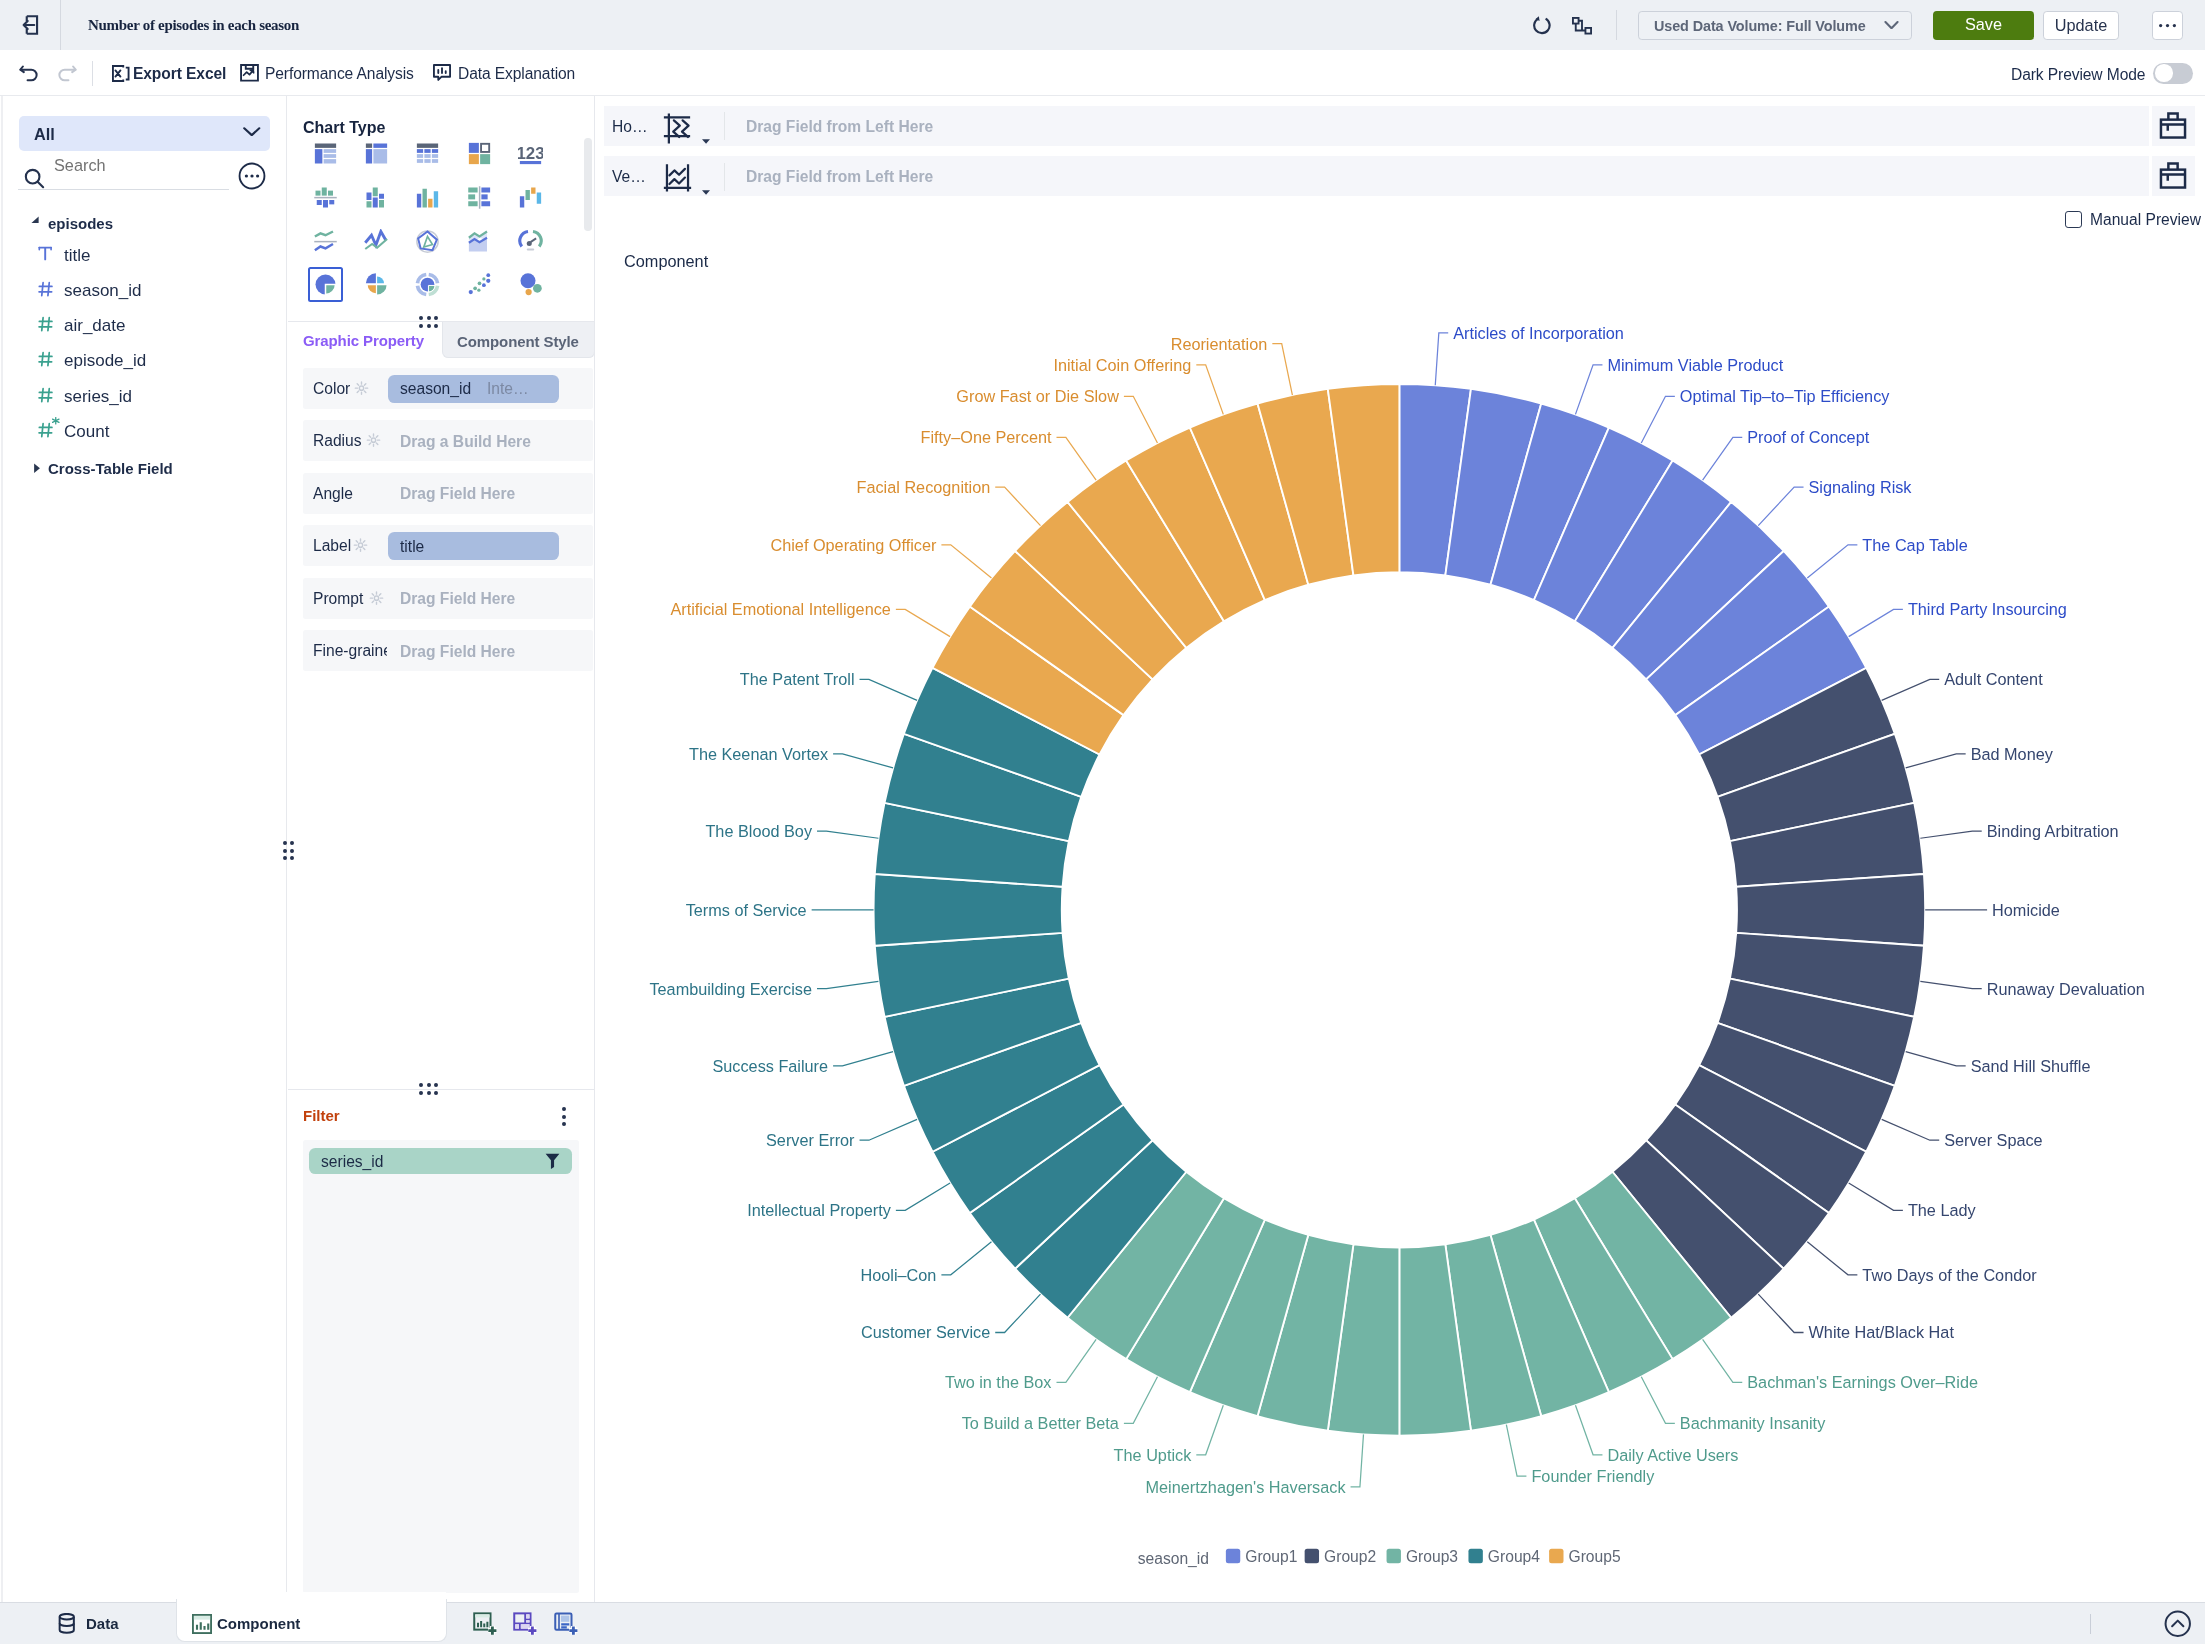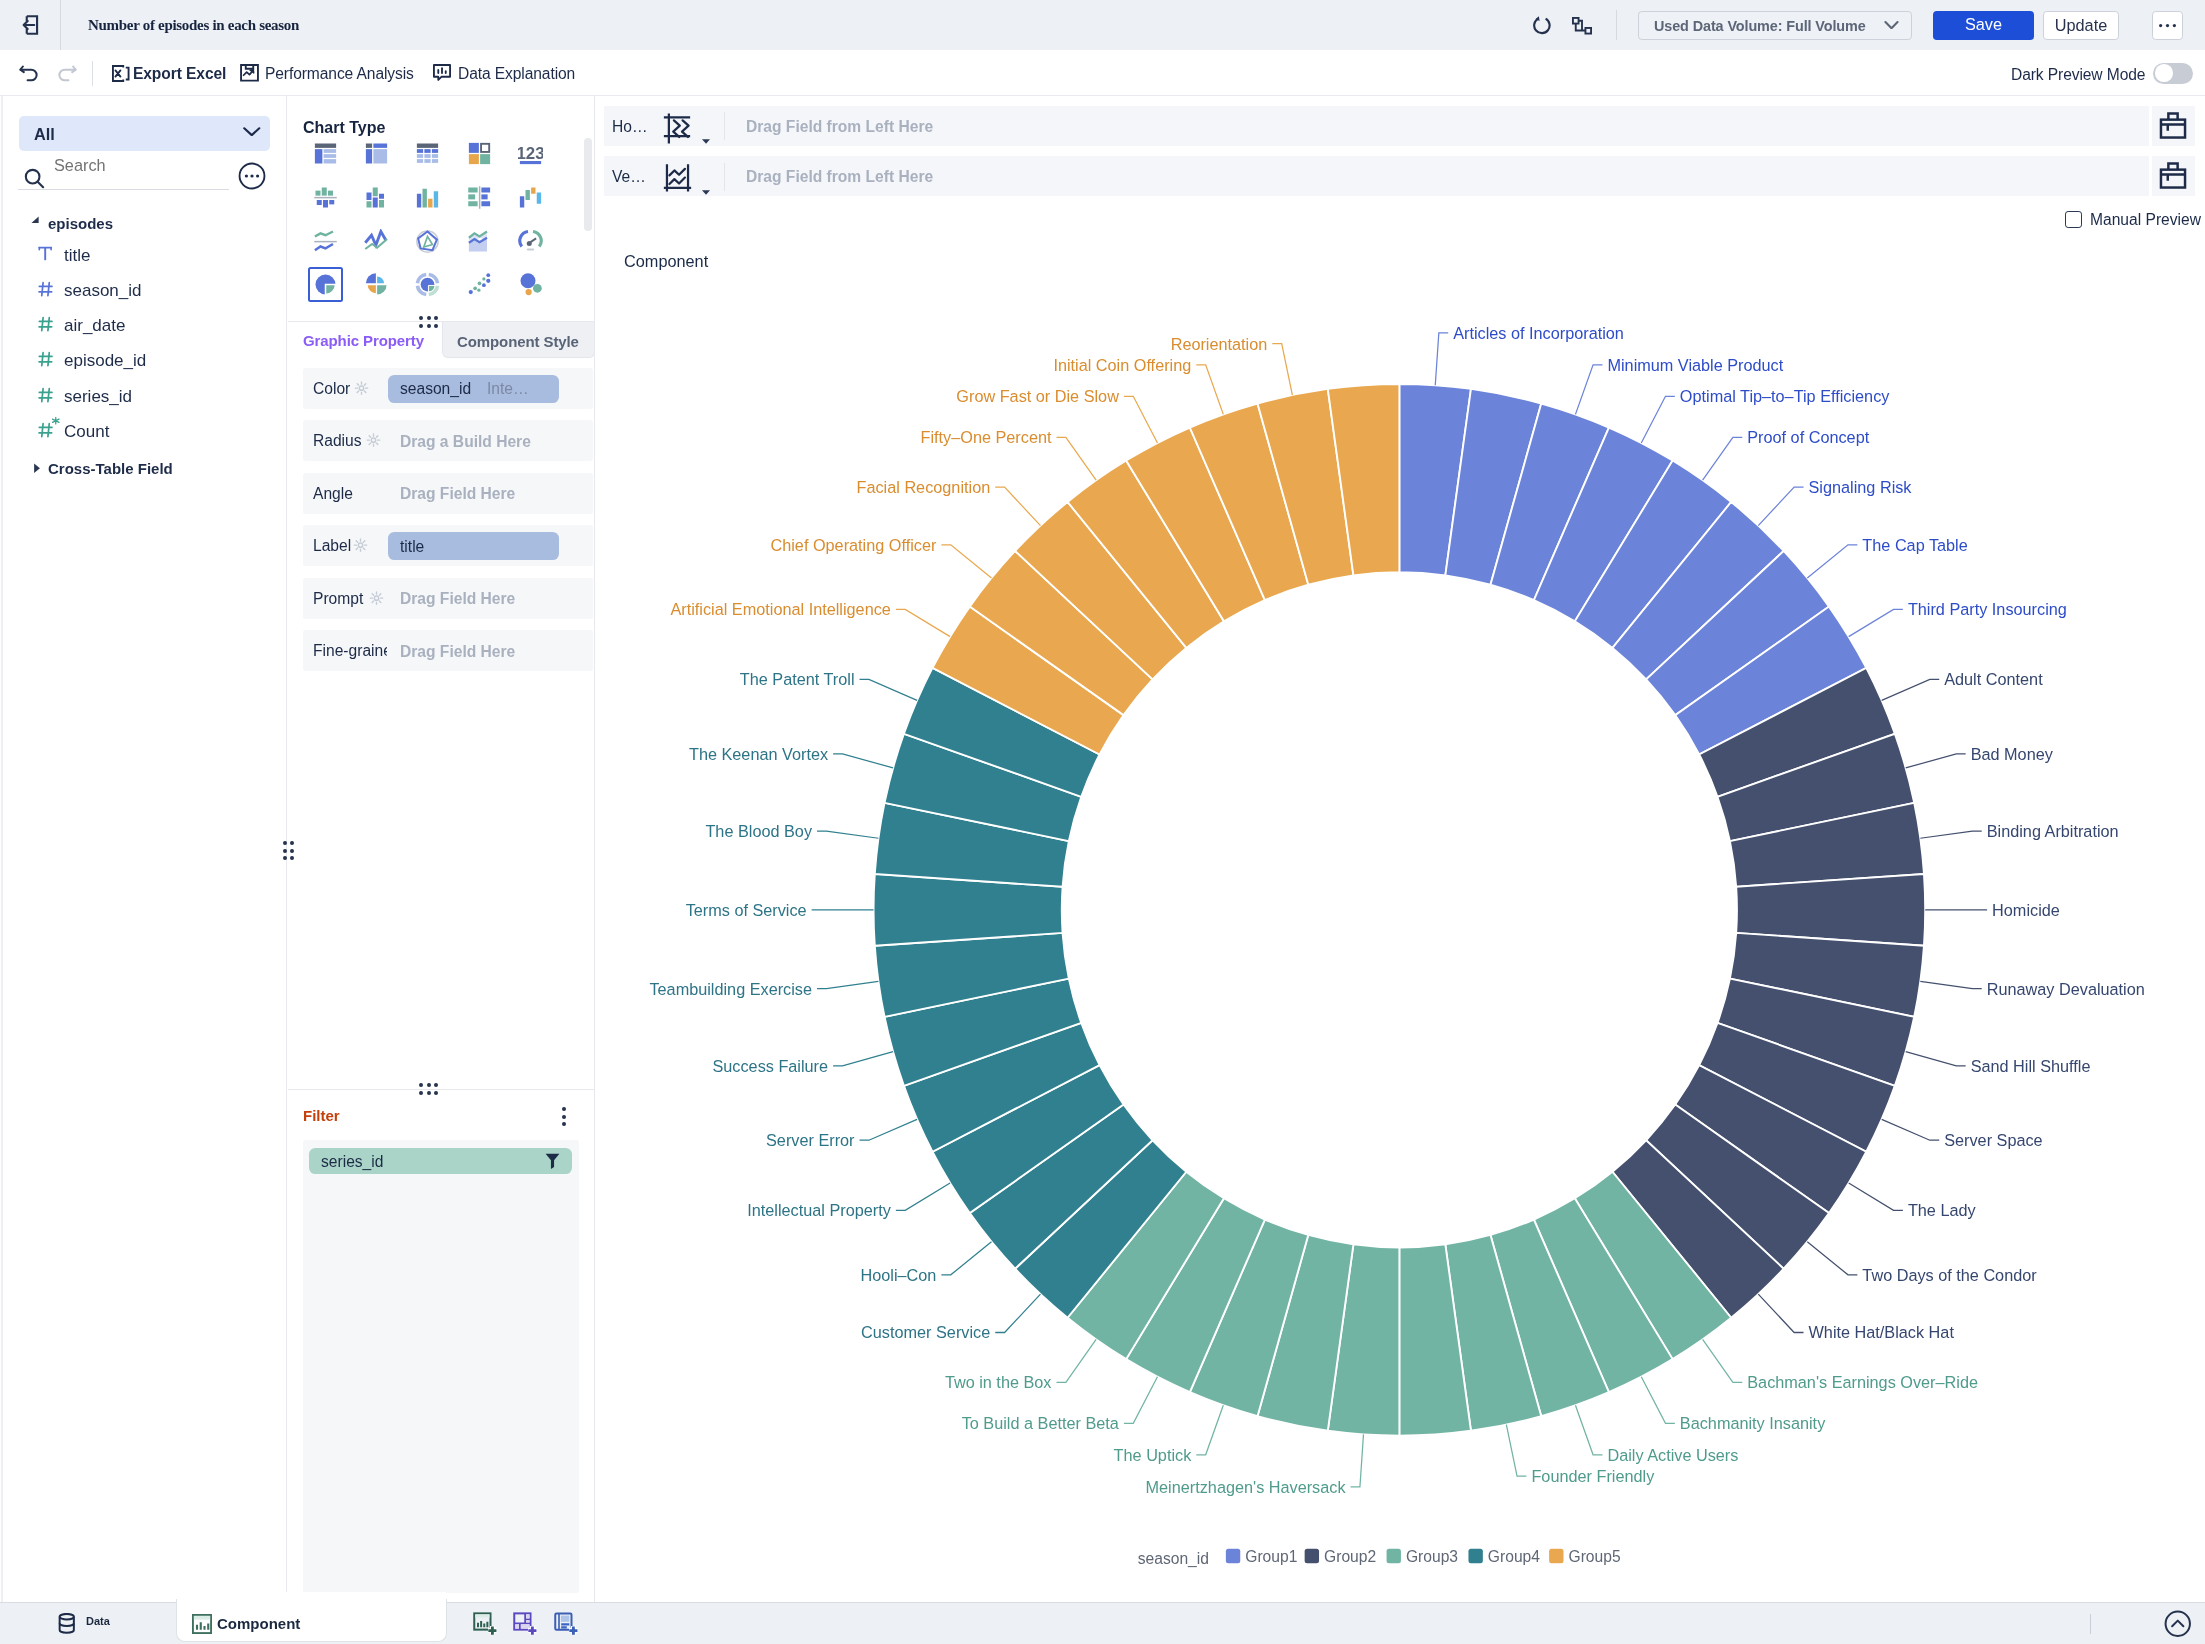--- a/index.html
+++ b/index.html
@@ -28,21 +28,21 @@
 <rect x="1.5" y="1.5" width="9" height="9" fill="none" stroke="#25324E" stroke-width="3"></rect>
 <rect x="21.5" y="17.5" width="9" height="9" fill="none" stroke="#25324E" stroke-width="3"></rect>
 <path d="M6 10.5 v11 h15.5 M10.5 6 H16 v16" fill="none" stroke="#25324E" stroke-width="3"></path>
 </svg>
 <div class="abs" style="left:1616px;top:10px;width:1.3px;height:30px;background:#D5D9E0;"></div>
 <div class="abs" style="left:1638px;top:10.6px;width:274px;height:29px;background:#EEF1F5;border:1.3px solid #CCD1DA;border-radius:3.8px;"></div>
 <div class="abs bold" style="left:1654px;top:18px;font-size:14.4px;letter-spacing:-0.1px;color:#5D6678;white-space:nowrap;">Used Data Volume: Full Volume</div>
 <svg class="abs" style="left:1884px;top:20.6px" width="15" height="8.8" viewBox="0 0 26 16">
 <path d="M2 2 l11 11 11-11" fill="none" stroke="#5D6678" stroke-width="3.8" stroke-linecap="round" stroke-linejoin="round"></path>
 </svg>
-<div class="abs" style="left:1933px;top:10.6px;width:101px;height:29px;background:#1d4ed8;border-radius:3.8px;color:#fff;font-size:16.3px;text-align:center;line-height:27.5px;">Save</div>
+<div class="abs" style="left:1933px;top:10.6px;width:101px;height:29px;background:#4d7c0f;border-radius:3.8px;color:#fff;font-size:16.3px;text-align:center;line-height:27.5px;">Save</div>
 <div class="abs" style="left:2043px;top:10.6px;width:76px;height:29px;background:#fff;border:1.3px solid #CCD1DA;border-radius:3.8px;color:#27334E;font-size:16.3px;text-align:center;line-height:26px;">Update</div>
 <div class="abs" style="left:2152px;top:10.6px;width:31px;height:29px;background:#fff;border:1.3px solid #CCD1DA;border-radius:3.8px;"></div>
 <svg class="abs" style="left:2158px;top:22.5px" width="19" height="5" viewBox="0 0 30 8">
 <circle cx="4" cy="4" r="2.6" fill="#27334E"></circle>
     <circle cx="15" cy="4" r="2.6" fill="#27334E"></circle>
     <circle cx="26" cy="4" r="2.6" fill="#27334E"></circle>
 </svg>
 <div class="abs" style="left:0;top:50px;width:2205px;height:46px;background:#fff;border-bottom:1.3px solid #E8EAEE;"></div>
 <svg class="abs" style="left:19px;top:64px" width="19" height="17.5" viewBox="0 0 30 28">
 <path d="M6 4 L2 9 l5.5 4" fill="none" stroke="#25324E" stroke-width="3.2" stroke-linecap="round" stroke-linejoin="round"></path>
@@ -518,21 +518,21 @@
 <div class="abs" style="left:0;top:1603px;width:2205px;height:41px;background:#EDF0F4;"></div>
 <div class="abs" style="left:0;top:1602px;width:176px;height:1.3px;background:#D9DDE3;"></div>
 <div class="abs" style="left:447px;top:1602px;width:1758px;height:1.3px;background:#D9DDE3;"></div>
 <div class="abs" style="left:176px;top:1599px;width:271px;height:43px;background:#fff;border:1.3px solid #DFE3E8;border-top:none;border-radius:0 0 8.8px 8.8px;"></div>
 <div class="abs" style="left:178px;top:1592px;width:268px;height:7.5px;background:#fff;"></div>
 <svg class="abs" style="left:58px;top:1613px" width="17.5" height="21" viewBox="0 0 28 34">
 <ellipse cx="14" cy="6" rx="11.5" ry="4.5" fill="none" stroke="#1D2B48" stroke-width="3.2"></ellipse>
 <path d="M2.5 6 v10.5 c0 2.5 5.1 4.5 11.5 4.5 s11.5 -2 11.5 -4.5 V6" fill="none" stroke="#1D2B48" stroke-width="3.2"></path>
 <path d="M2.5 16.5 v11 c0 2.5 5.1 4.5 11.5 4.5 s11.5 -2 11.5 -4.5 v-11" fill="none" stroke="#1D2B48" stroke-width="3.2"></path>
 </svg>
-<div class="abs bold" style="left:86px;top:1615px;font-size:11px;color:#1B2940;">Data</div>
+<div class="abs bold" style="left:86px;top:1615px;font-size:15px;color:#1B2940;">Data</div>
 <svg class="abs" style="left:192px;top:1614px" width="20" height="20" viewBox="0 0 32 32">
 <rect x="1.5" y="1.5" width="29" height="29" fill="none" stroke="#3F6F5F" stroke-width="3"></rect>
 <rect x="3" y="3" width="26" height="6" fill="#D9ECE5"></rect>
 <path d="M8 25 v-8 M14 25 v-12 M20 25 v-6 M26 25 v-10" stroke="#3F6F5F" stroke-width="3.4"></path>
 </svg>
 <div class="abs bold" style="left:217px;top:1615px;font-size:15px;color:#1B2940;">Component</div>
 <svg class="abs" style="left:473px;top:1612px" width="25" height="24" viewBox="0 0 40 38">
 <rect x="2" y="2" width="26" height="26" fill="none" stroke="#2E5F51" stroke-width="3.2"></rect>
 <rect x="3.5" y="3.5" width="23" height="5" fill="#D9ECE5"></rect>
 <path d="M8 24 v-7 M13 24 v-10 M18 24 v-6 M23 24 v-8.5" stroke="#2E5F51" stroke-width="3.2"></path>

